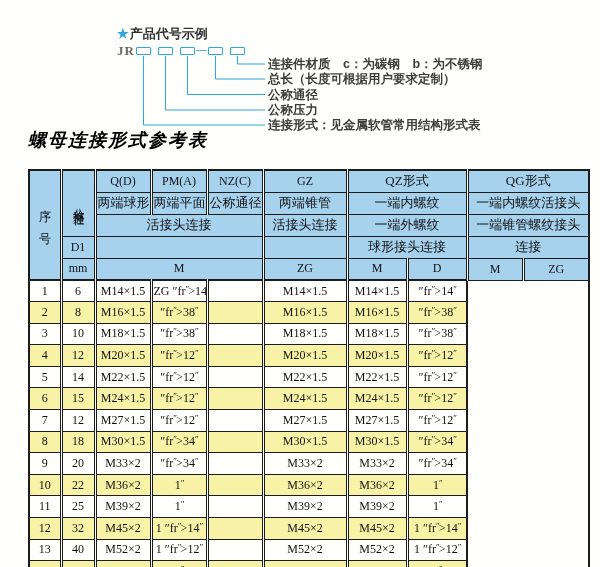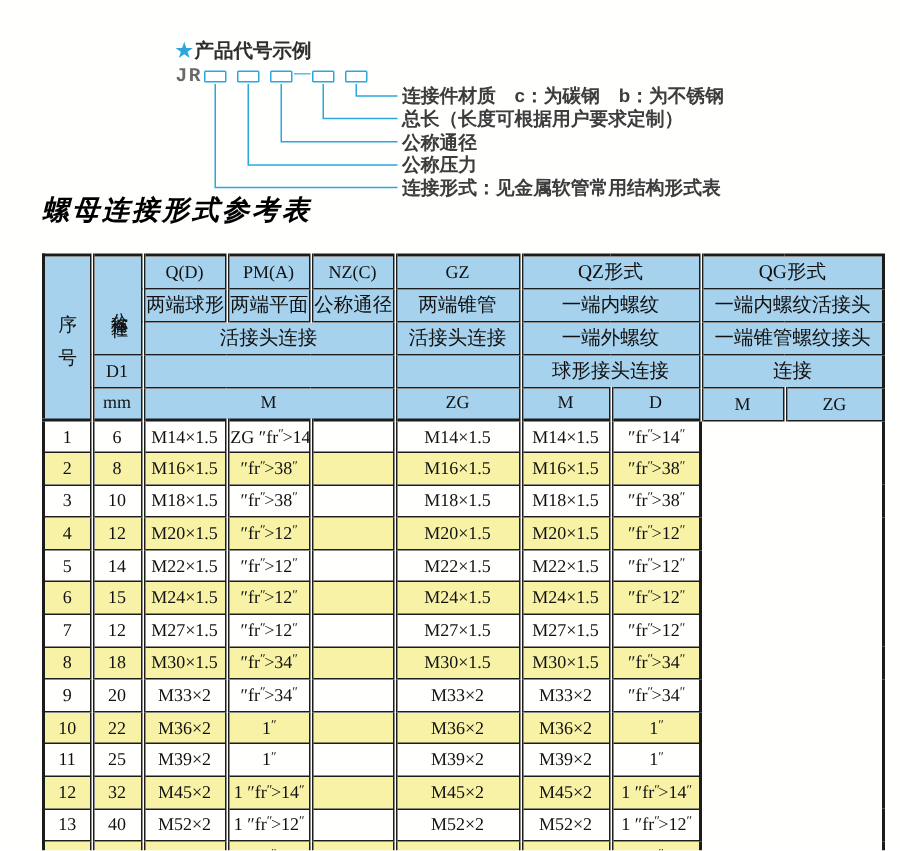--- a/index.html
+++ b/index.html
@@ -18,21 +18,21 @@
 
   
   .diagram{position:relative;height:128px;}
   .diagram-title{
     position:absolute;left:117px;top:25px;
     font-family:"Liberation Sans",sans-serif;font-weight:bold;font-size:13px;color:#2f2f2f;
   }
   .diagram-title .star{color:var(--accent);margin-right:1px;}
   .code-prefix{
     position:absolute;left:117px;top:43px;
-    font-family:Liberation Mono, monospace;font-weight:bold;font-size:13px;color:#6a6a6a;letter-spacing:1px;
+    font-family:Liberation Serif, serif;font-weight:bold;font-size:13px;color:#6a6a6a;letter-spacing:1px;
   }
   .code-box{
     position:absolute;top:47px;width:15px;height:8px;
     border:1px solid var(--accent);background:#fff;border-radius:1px;
   }
   .code-dash{
     position:absolute;left:196px;top:43px;
     color:var(--accent);font-size:11px;font-family:"Liberation Sans",sans-serif;
   }
   .connector-svg{position:absolute;left:0;top:0;}

